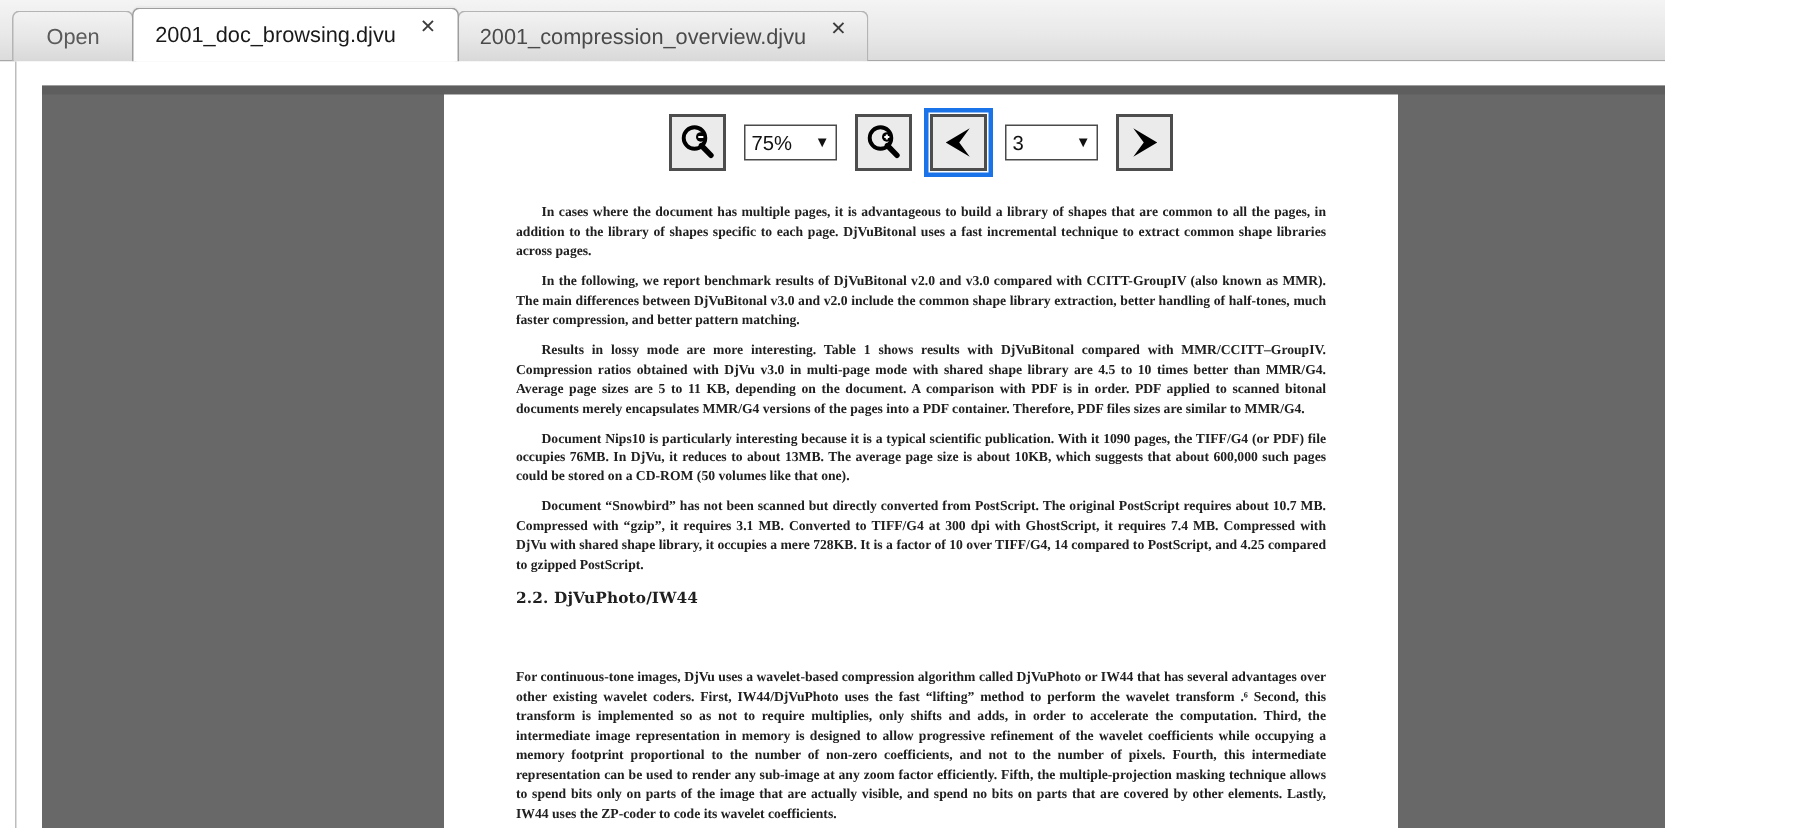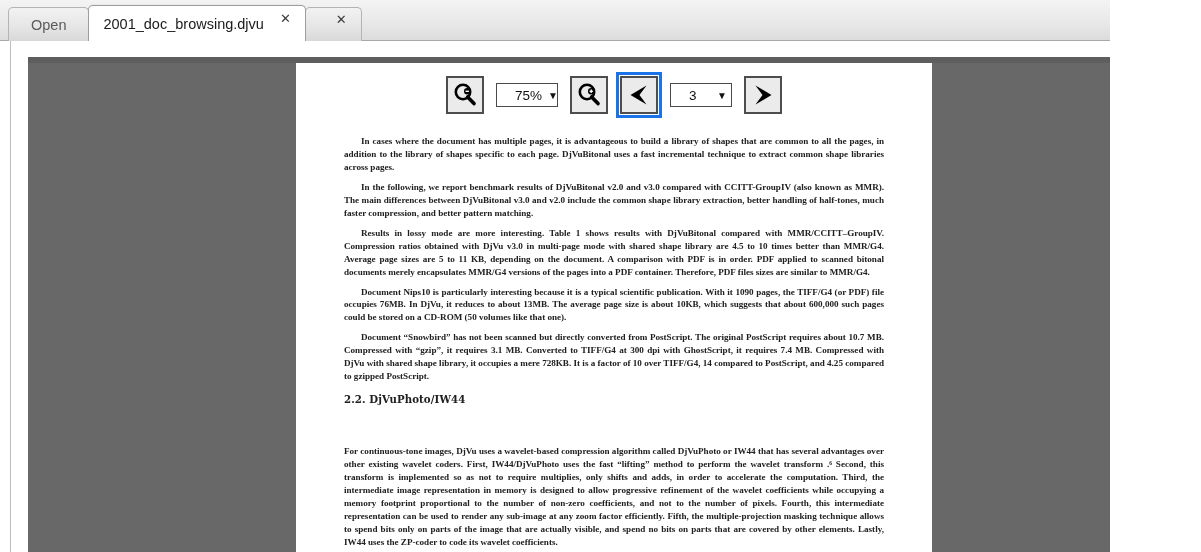--- a/index.html
+++ b/index.html
@@ -155,21 +155,21 @@
   .tbtn svg { display: block; }
 
   .tsel {
     height: 24px;
     box-sizing: border-box;
     border: 1px solid #4a4a4a;
     background: #ffffff;
     font-family: "Liberation Sans", sans-serif;
     font-size: 13.5px;
     color: #111;
-    padding: 0 4px 0 18px;
+    padding: 0 4px 0 4px;
     display: flex;
     align-items: center;
     justify-content: space-between;
     cursor: pointer;
   }
   .tsel.zoomsel { width: 62px; }
   .tsel.pagesel { width: 62px; }
   .tsel .caret {
     font-size: 10px;
     margin-left: 6px;
@@ -234,20 +234,21 @@
       <div class="tab open-btn">
         <span class="label">Open</span>
       </div>
 
       <div class="tab active">
         <span class="label">2001_doc_browsing.djvu</span>
         <span class="closex">✕</span>
       </div>
 
       <div class="tab">
+        <span class="label">2001_compression_overview.djvu</span>
         <span class="closex">✕</span>
       </div>
 
     </div>
   </div>
 
   <div class="viewer">
     <div class="viewer-inner">
 
       <div class="canvas">

